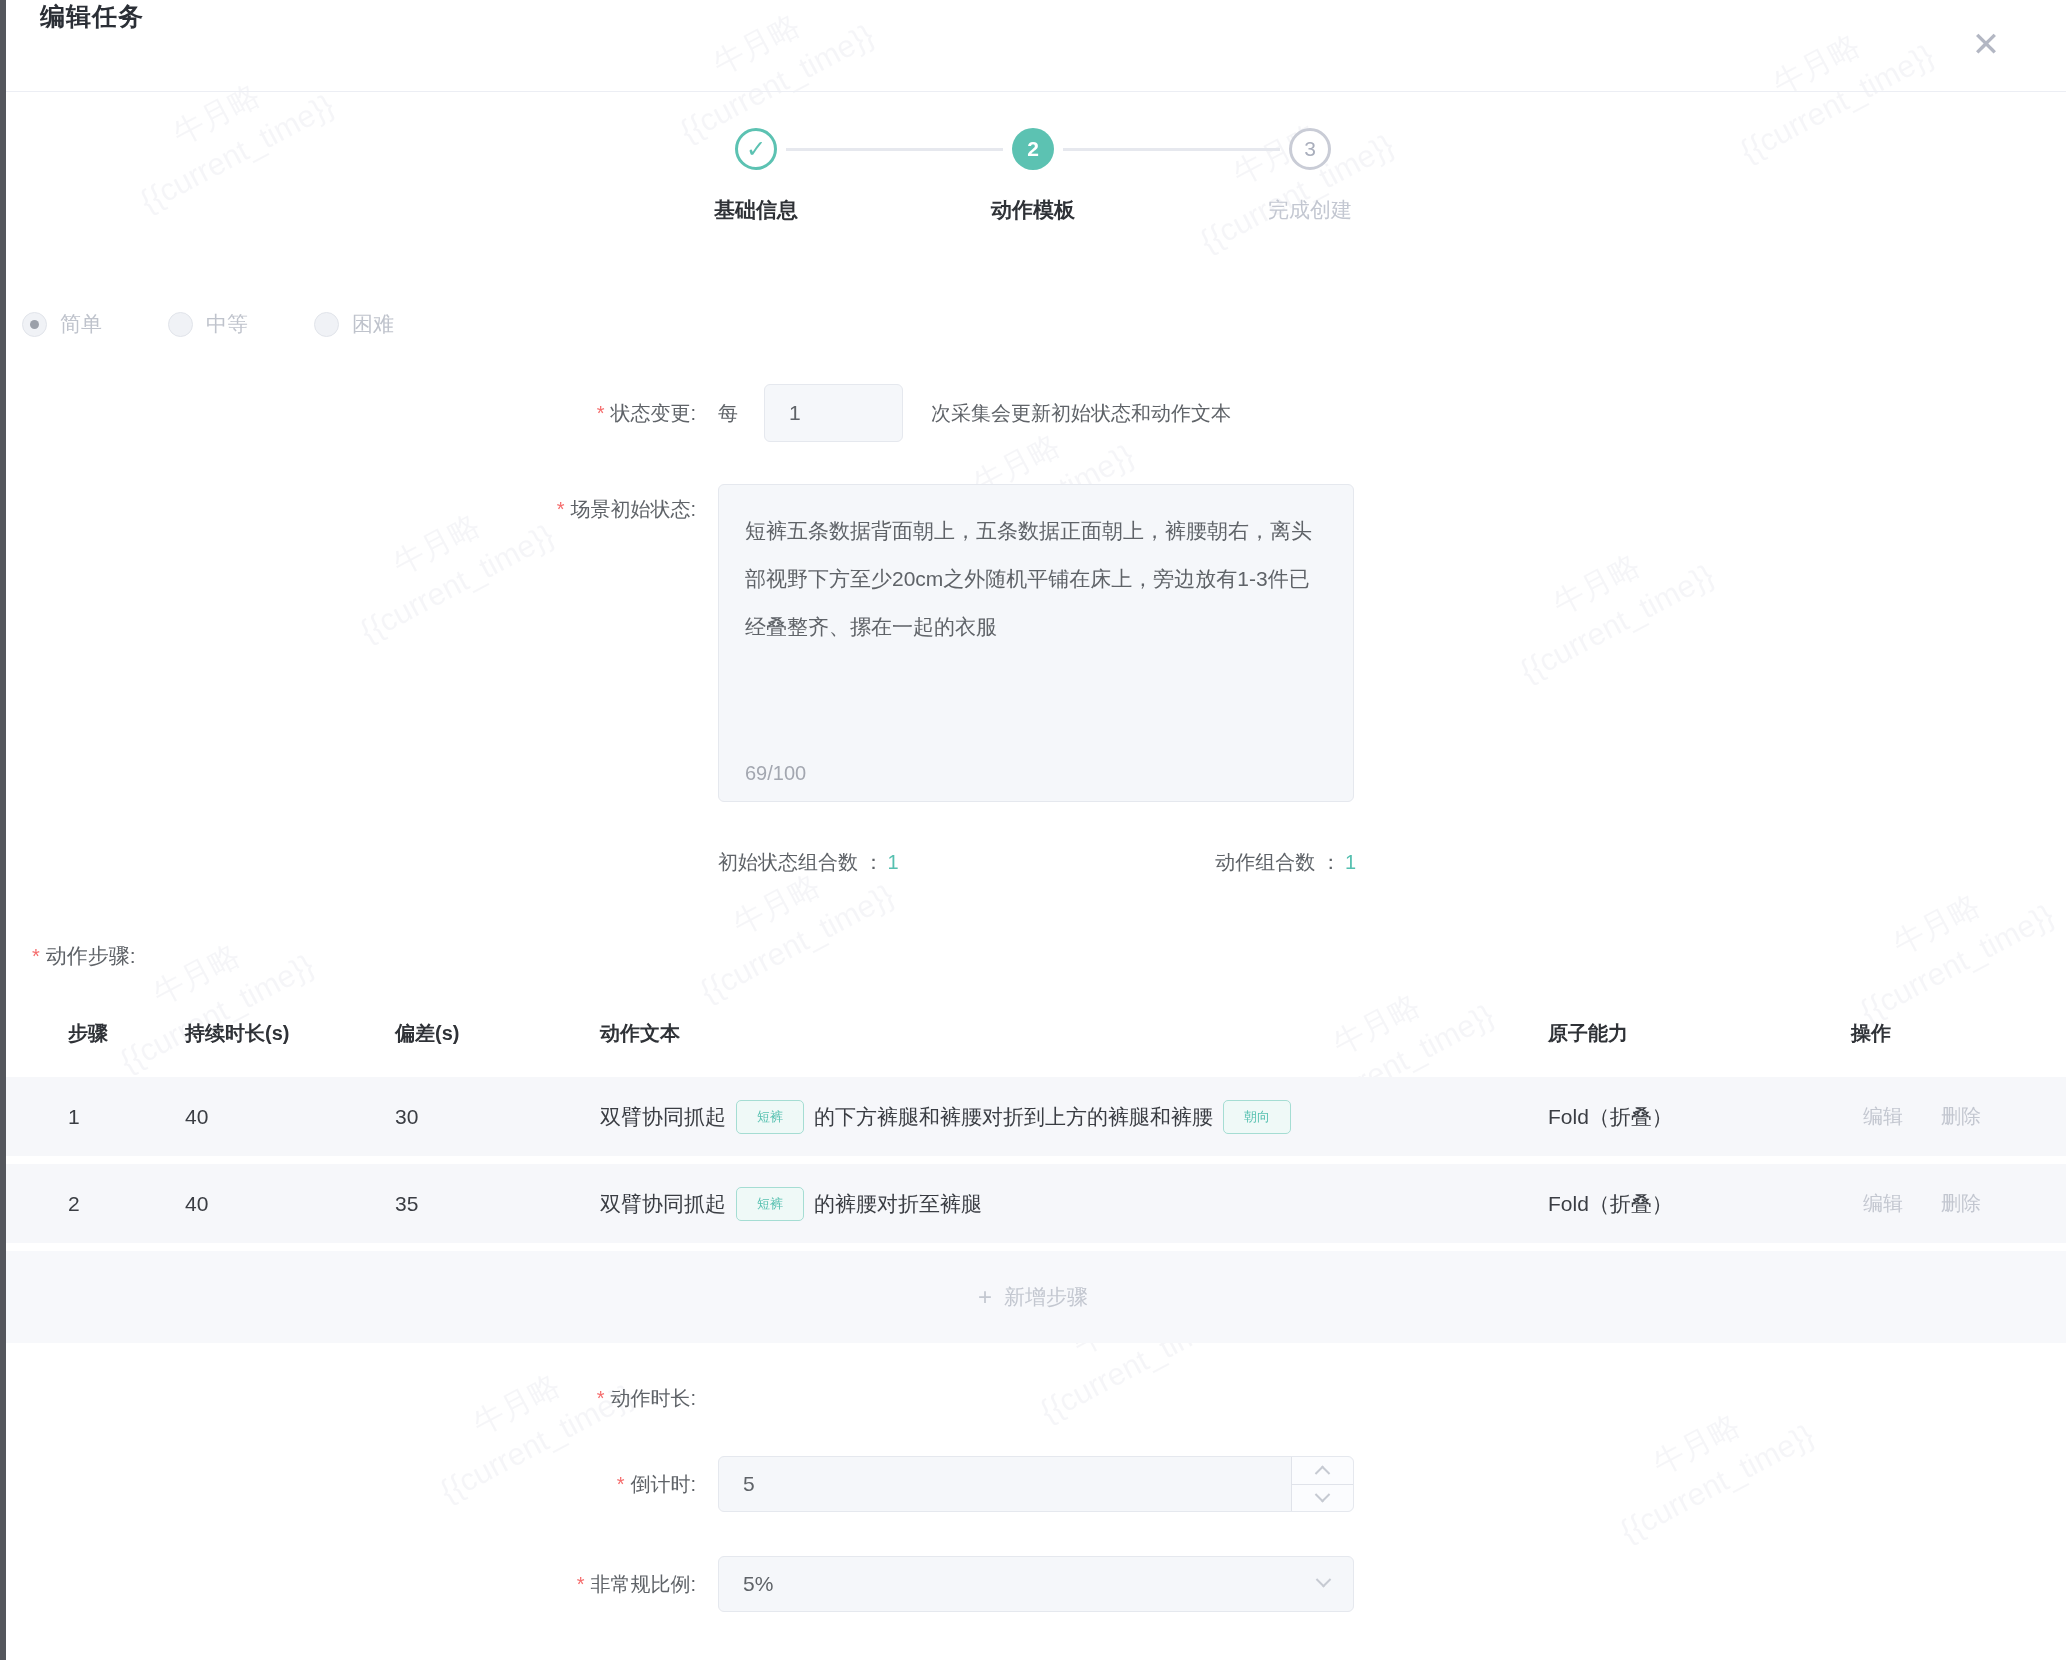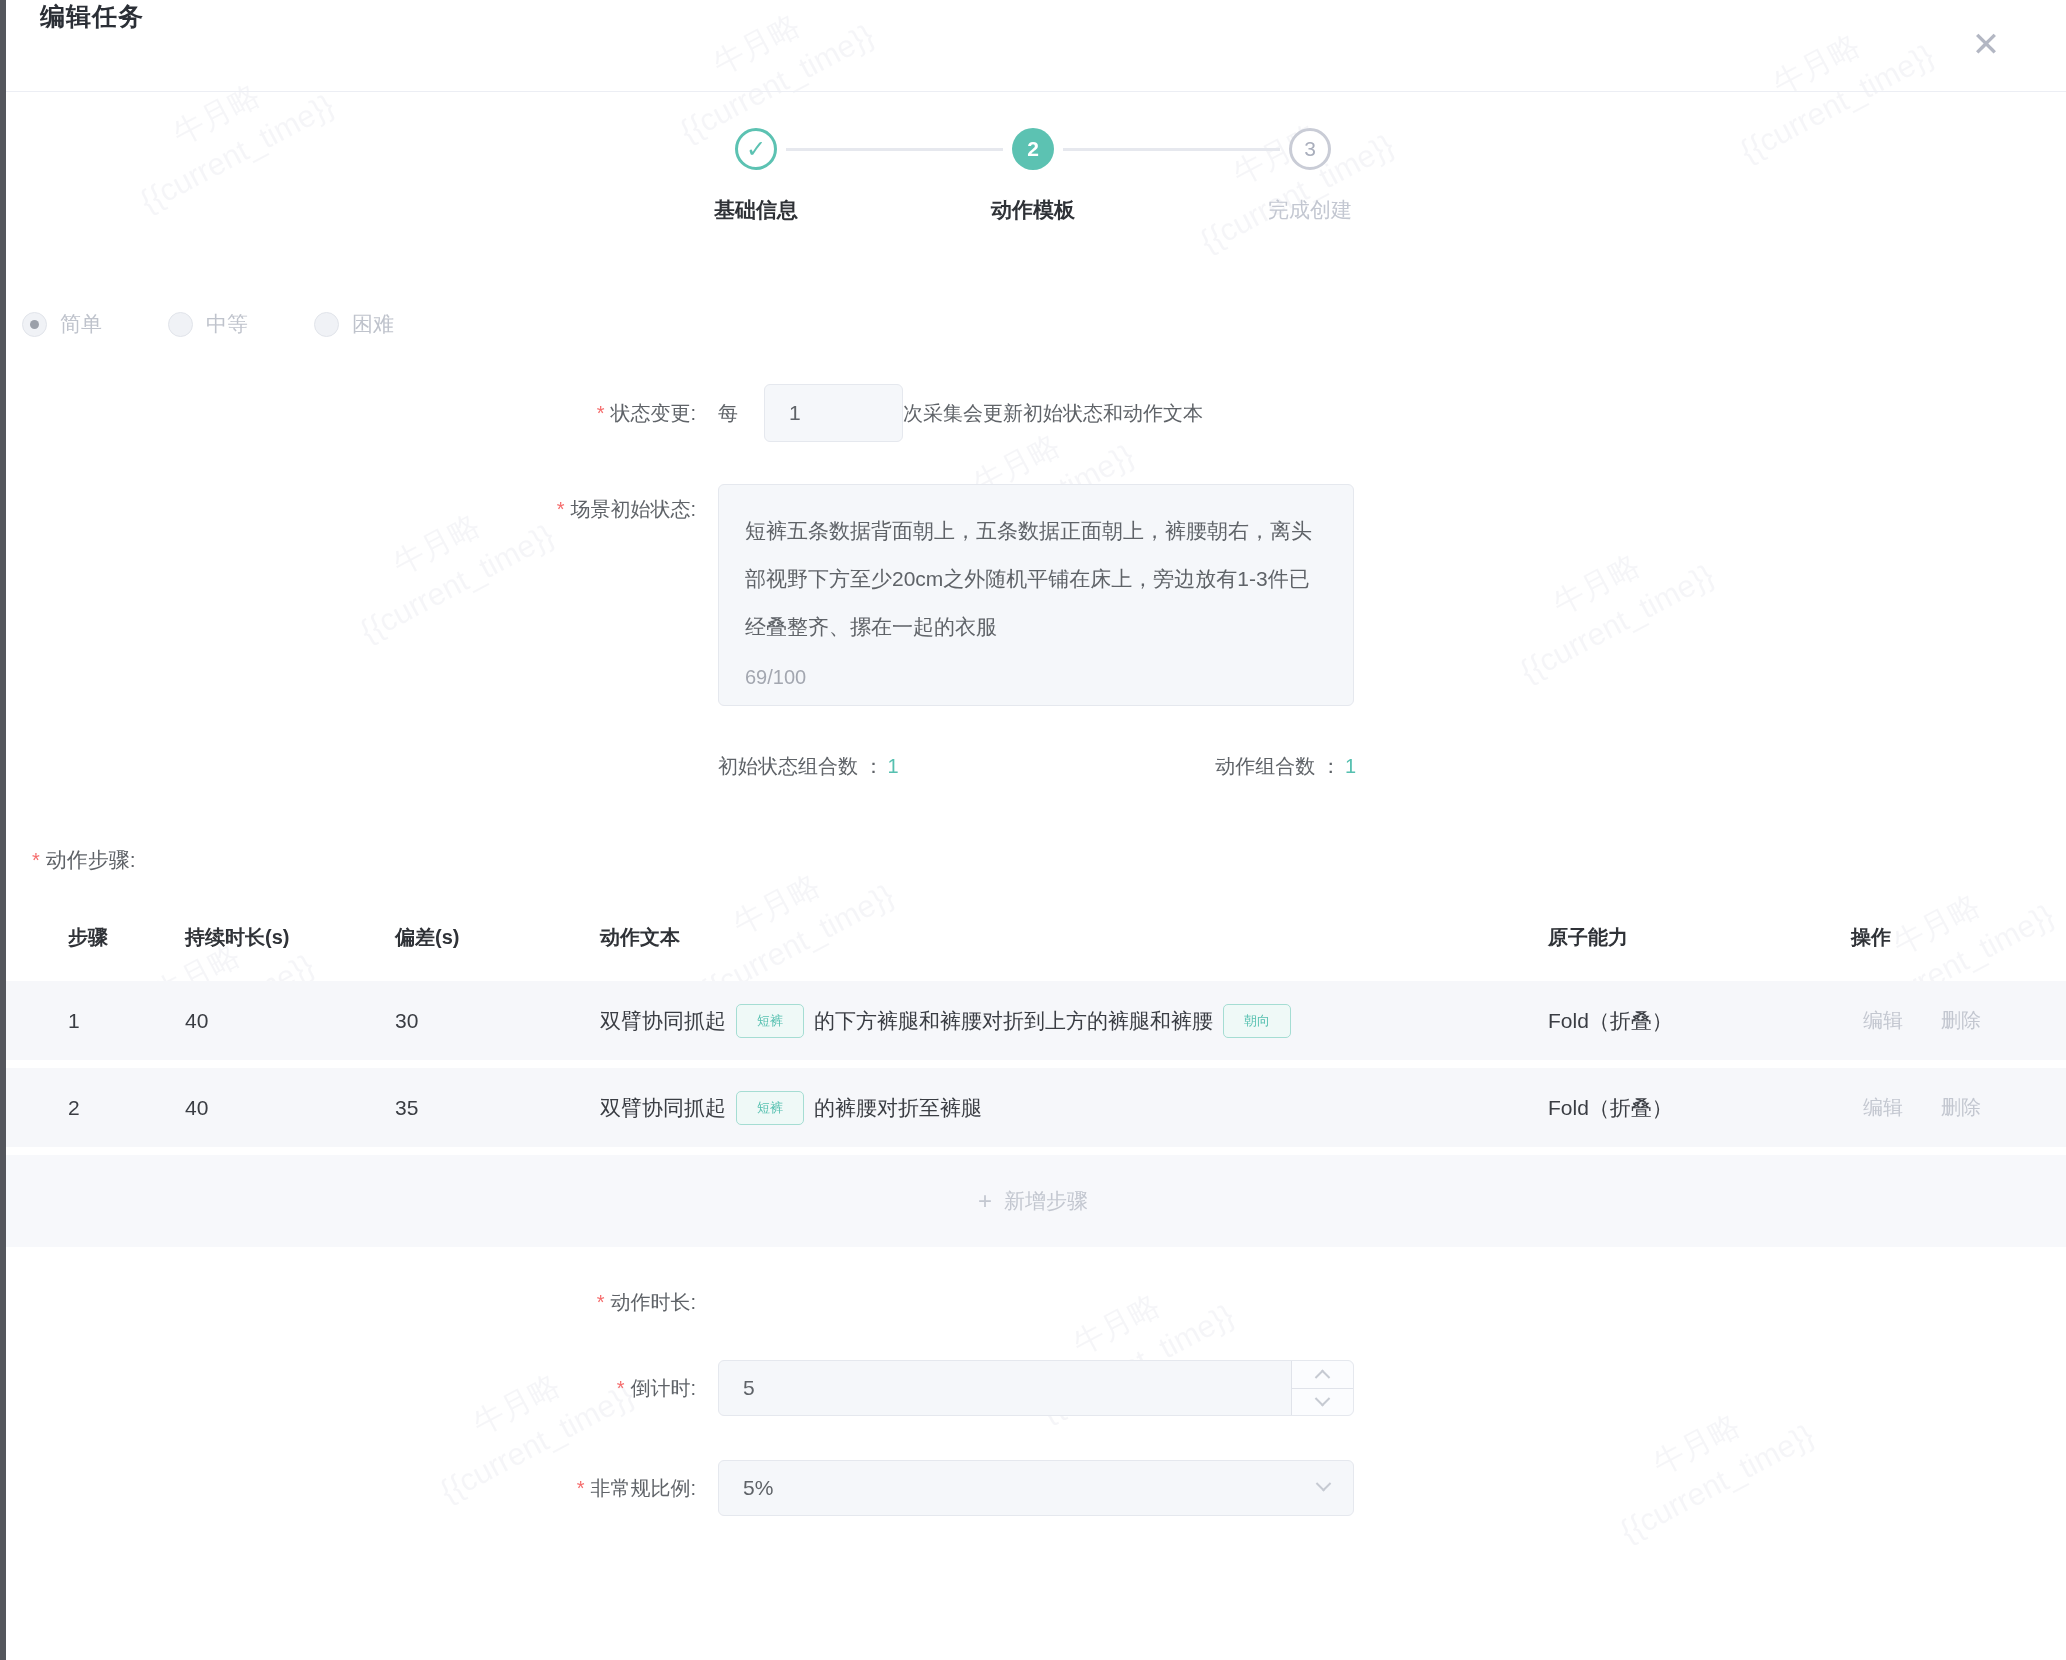--- a/index.html
+++ b/index.html
@@ -77,28 +77,28 @@
 
   
   .inp {
     background:#f5f7fa; border:1px solid #e5e8ee; border-radius:6px;
     color:#5f6368; font-size:21px; display:flex; align-items:center;
     padding:0 24px; height:58px;
   }
   .inp-small { width:139px; }
   .affix { font-size:20px; color:#5f6368; }
   .affix.pre { margin-right:26px; }
-  .affix.post { }
+  .affix.post { margin-left:28px; }
   .state-row { margin-bottom:42px; }
 
   
   .textarea-row { align-items:flex-start; margin-bottom:47px; }
   .textarea-row .row-label { padding-top:12px; }
   .txtarea {
-    width:636px; height:222px; background:#f5f7fa; border:1px solid #e5e8ee; border-radius:6px;
+    width:636px; height:318px; background:#f5f7fa; border:1px solid #e5e8ee; border-radius:6px;
     padding:22px 26px; font-size:21px; line-height:48px; color:#5f6368; position:relative;
   }
   .txt-counter { position:absolute; left:26px; bottom:14px; font-size:20px; color:#a3a7b0; line-height:1.4; }
 
   
   .combo-row { display:flex; width:638px; margin-left:718px; justify-content:space-between; margin-bottom:66px; }
   .combo-item { font-size:20px; color:#5f6368; }
   .combo-val { color:#56c0b0; margin-left:4px; }
 
   

